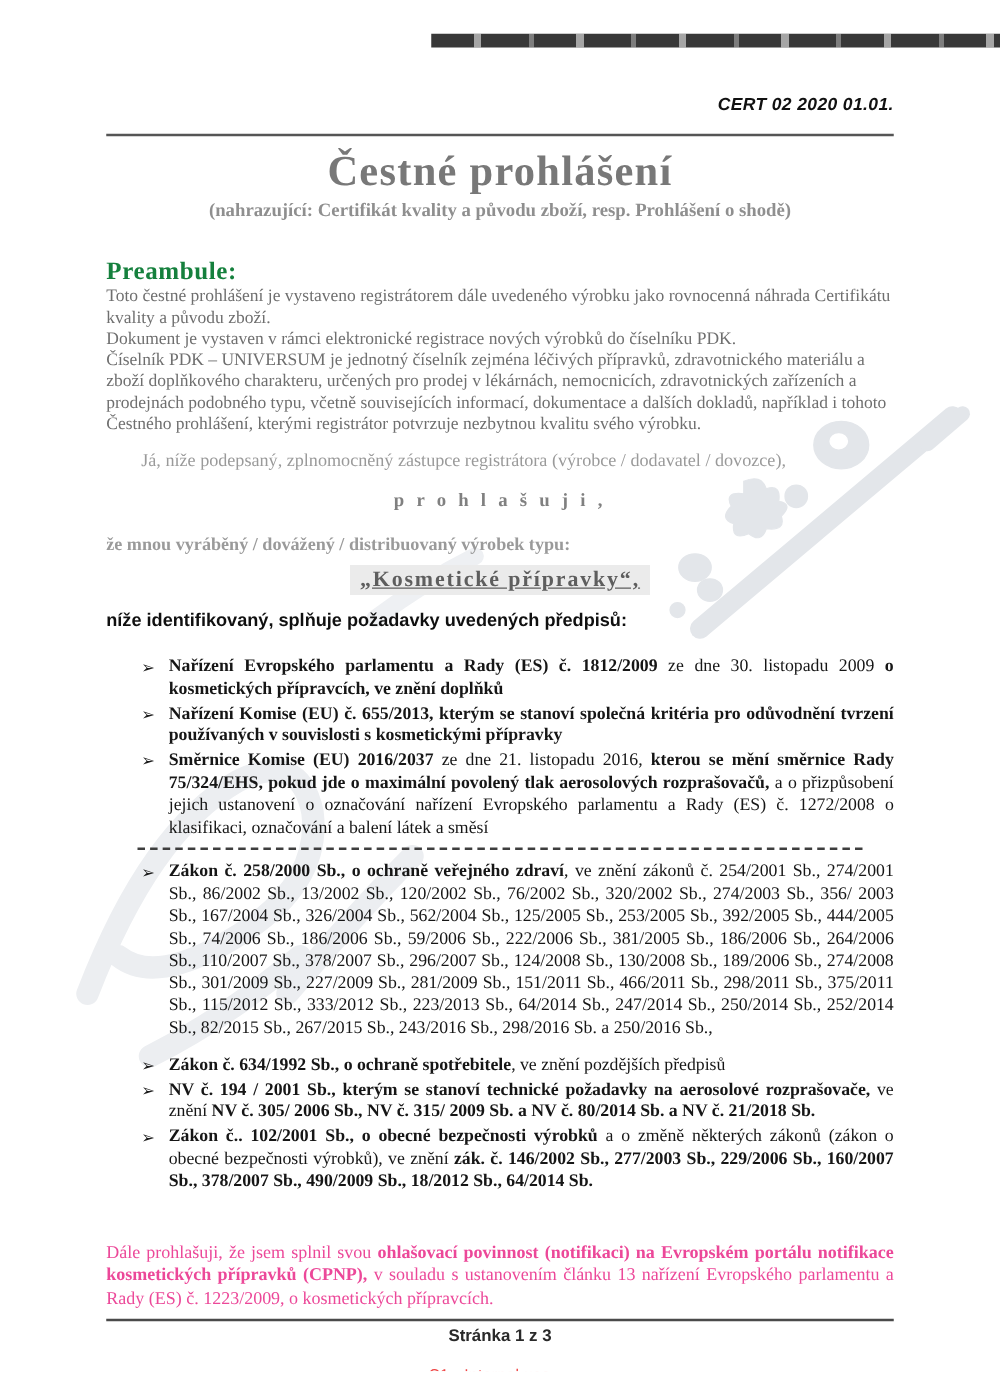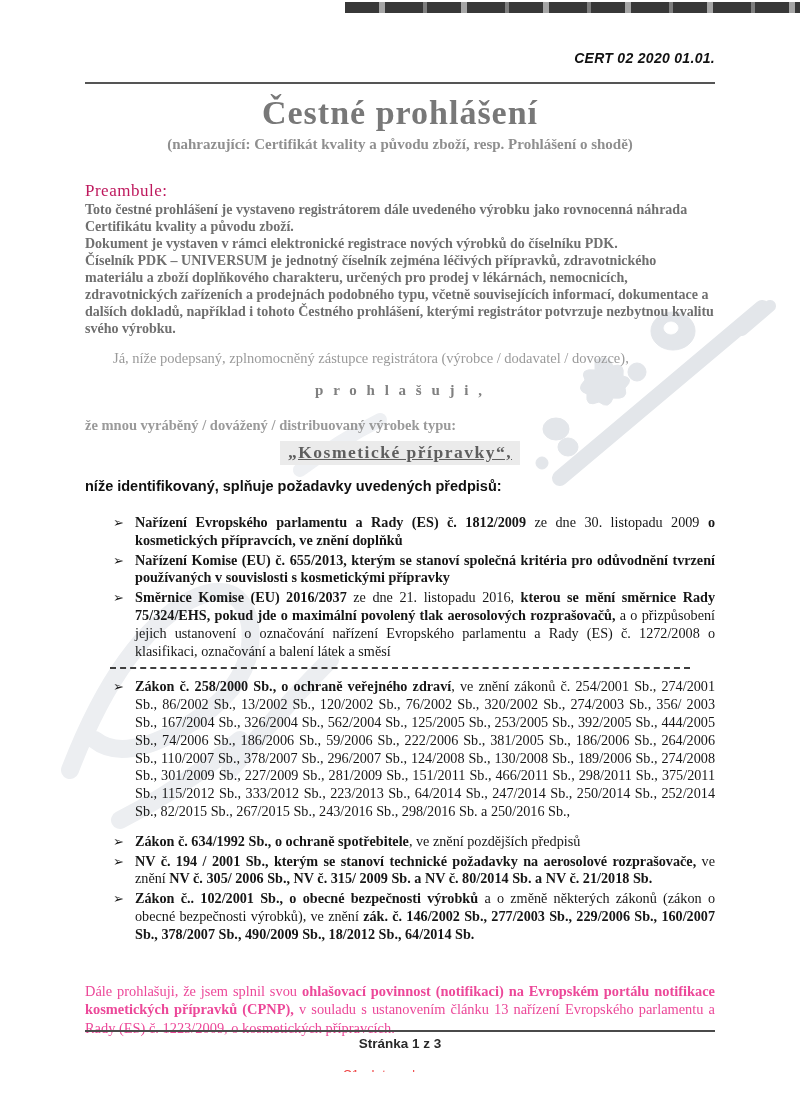--- a/index.html
+++ b/index.html
@@ -3,43 +3,44 @@
 <meta charset="utf-8">
 <style>
   html,body{margin:0;padding:0;background:#ffffff;}
   .page{
     position:relative;
     width:800px;height:1072px;
     background:#ffffff;
     overflow:hidden;
     font-family:"Liberation Serif","DejaVu Serif",serif;
     color:#1f1f1f;
+    margin-top:25px;
   }
   .watermark{position:absolute;inset:0;z-index:0;pointer-events:none;}
   .content{position:absolute;left:85px;right:85px;top:0;z-index:1;}
   .doc-ref{
     margin-top:50px;text-align:right;
     font-family:"Liberation Sans","DejaVu Sans",sans-serif;
     font-style:italic;font-weight:bold;font-size:14px;color:#111;
     letter-spacing:.3px;
   }
   .header-rule{border:none;border-top:2px solid #555;margin:16px 0 0 0;}
   .title{
     margin-top:10px;text-align:center;
     font-size:34px;font-weight:bold;color:#787878;letter-spacing:1px;
   }
   .subtitle{
     margin-top:4px;text-align:center;
     font-size:15px;font-weight:bold;color:#8f8f8f;
   }
   .preambule-heading{
-    margin-top:28px;font-size:17px;font-weight:normal;color:#be185d;letter-spacing:.5px;
+    margin-top:28px;font-size:20px;font-weight:bold;color:#15803d;letter-spacing:.5px;
   }
   .preamble p{
-    margin:0;font-size:14px;line-height:17px;font-weight:bold;color:#6f6f6f;
+    margin:0;font-size:14px;line-height:17px;font-weight:normal;color:#6f6f6f;
     text-align:left;
   }
   .decl-intro{
     margin-top:13px;padding-left:28px;
     font-size:14.5px;color:#9a9a9a;
   }
   .decl-verb{
     margin-top:15px;text-align:center;
     font-size:15px;font-weight:bold;color:#808080;letter-spacing:3px;
   }

